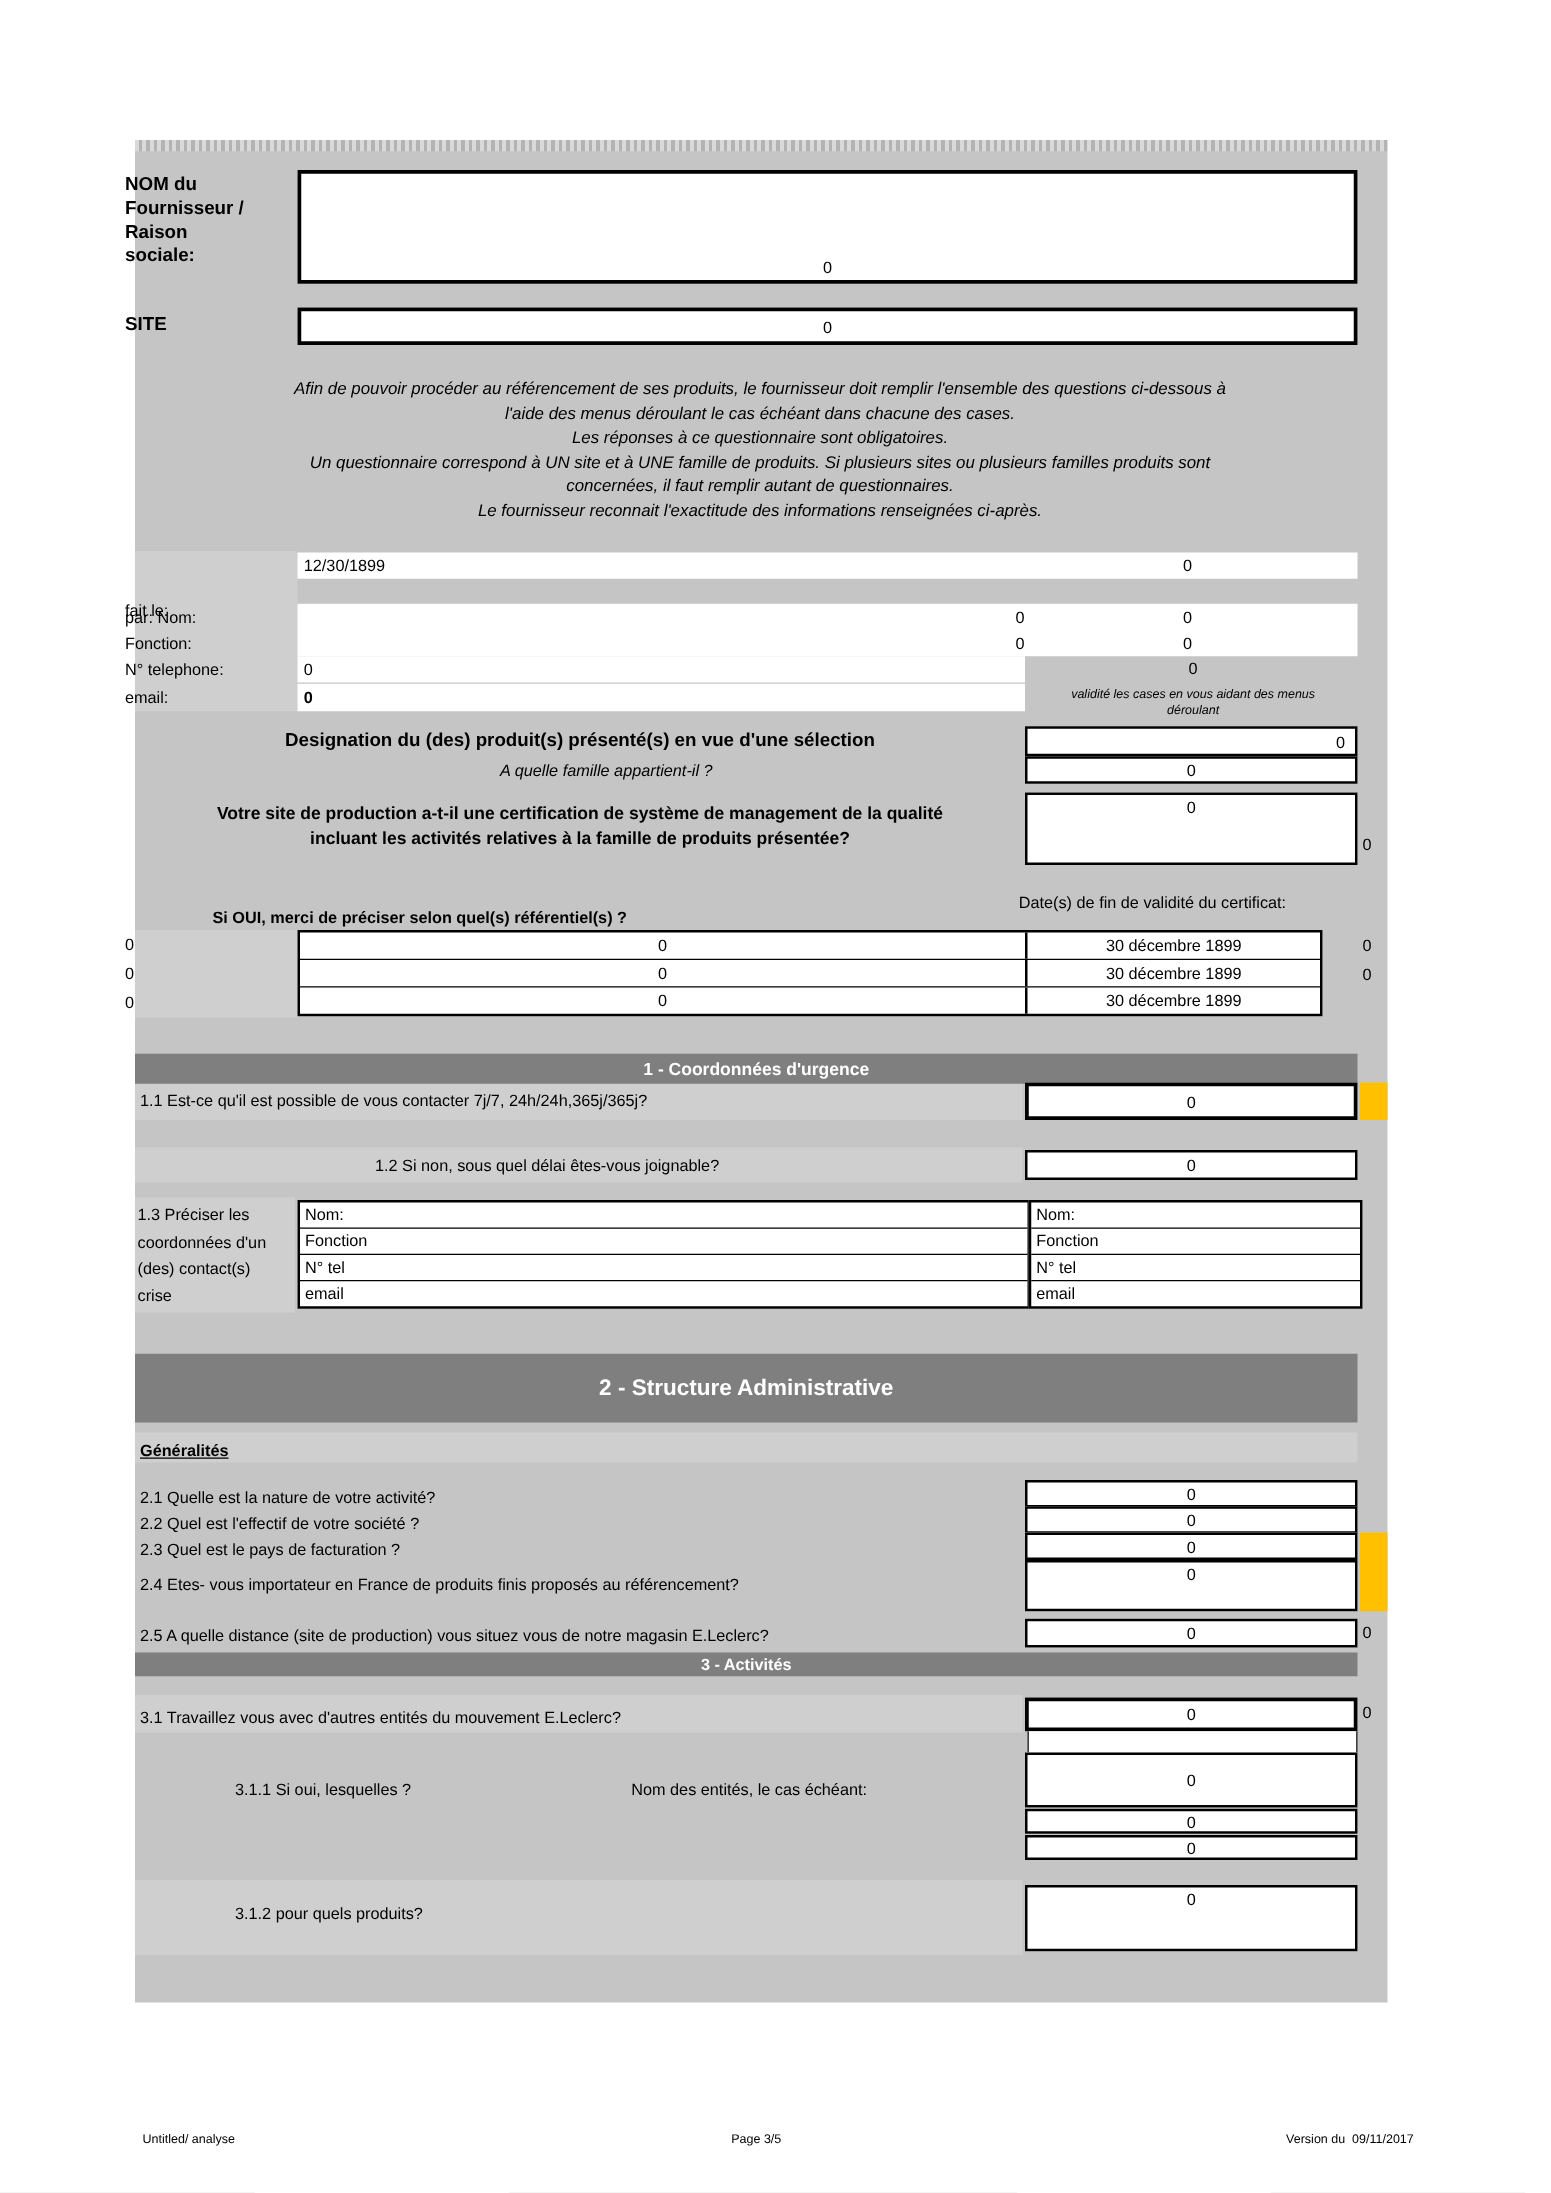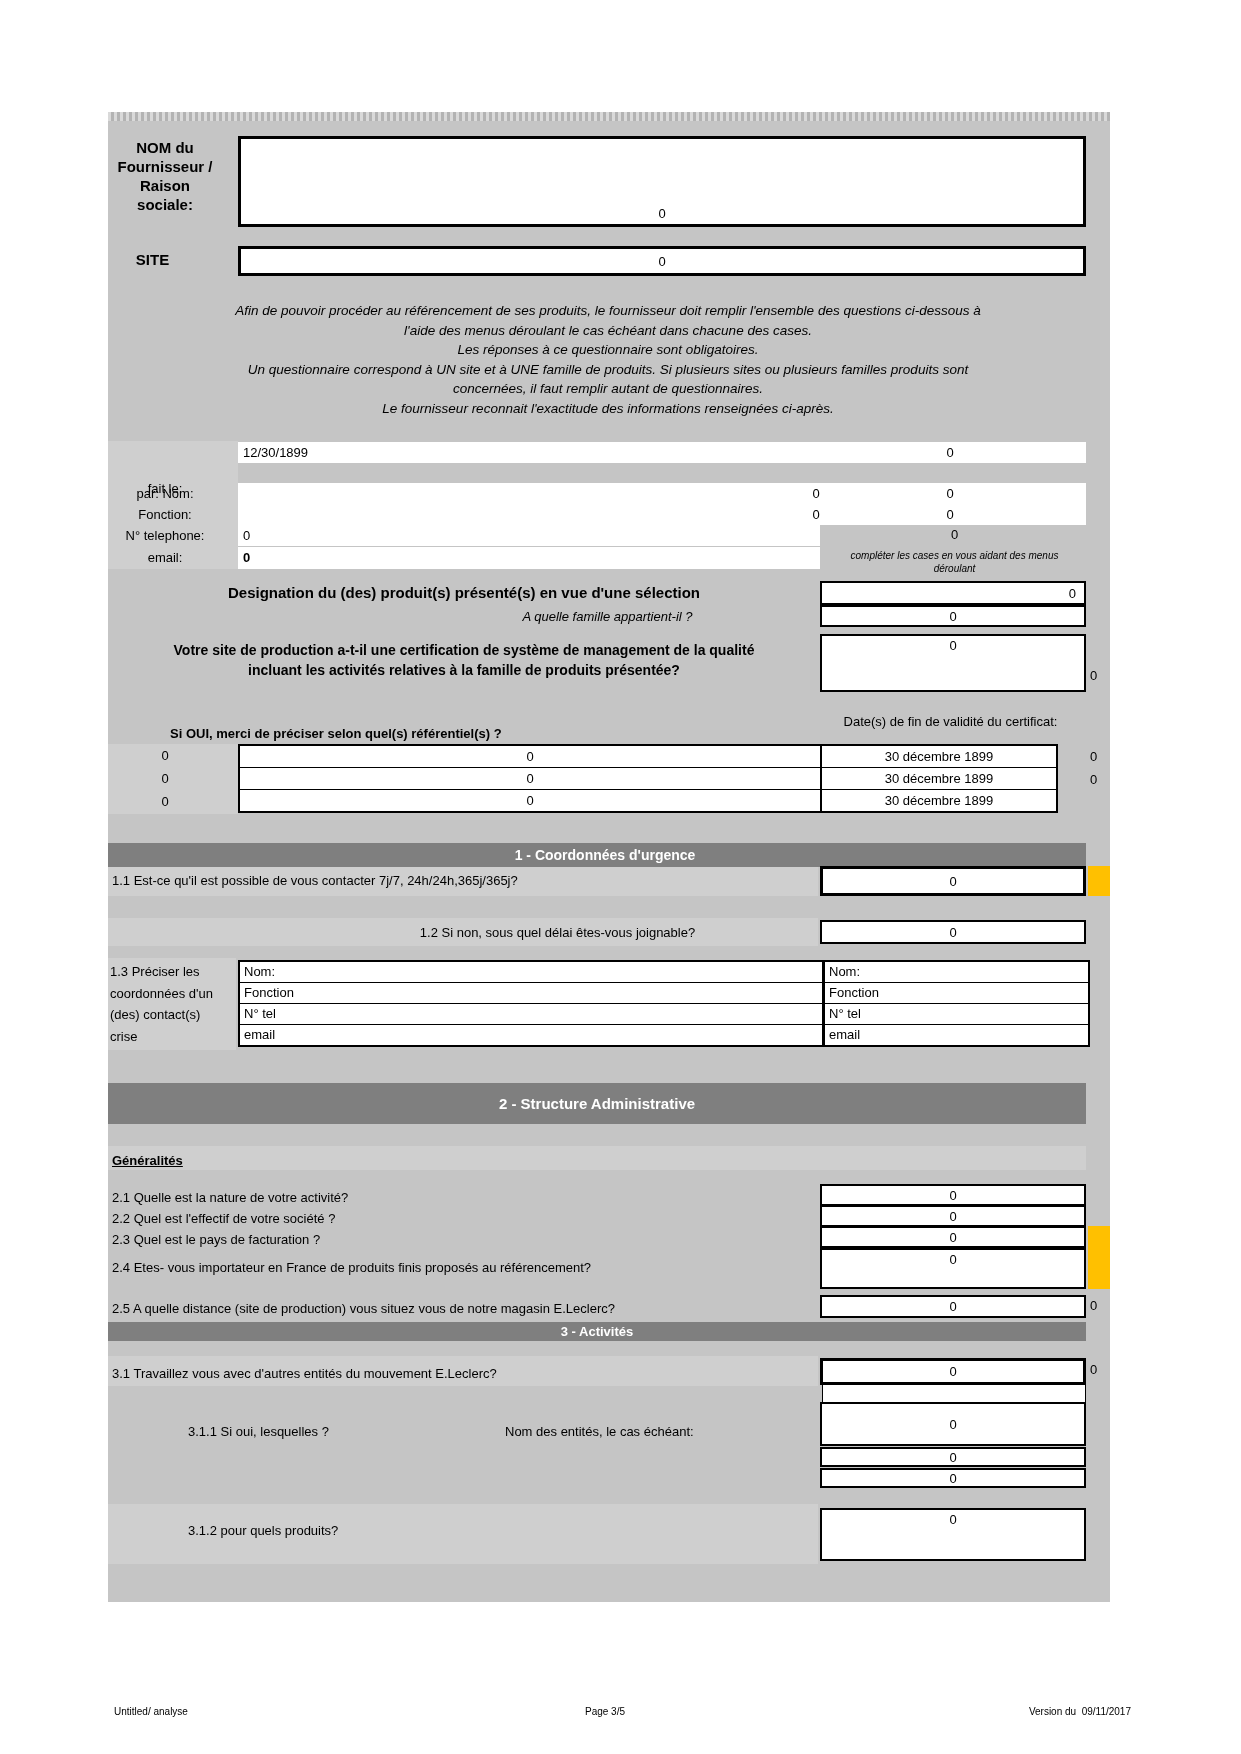--- a/index.html
+++ b/index.html
@@ -2,21 +2,21 @@
 <html><head>
 <meta charset="utf-8">
 <style>
   html,body{margin:0;padding:0;background:#fff;}
   #page{position:relative;width:1241px;height:1754px;background:#fff;
         font-family:"Liberation Sans",sans-serif;color:#000;overflow:hidden;}
   .abs{position:absolute;}
   .gray{background:#c5c5c5;}
   .shade{background:#cfcfcf;}
   .lbl{font-size:13px;line-height:20px;}
-  .r{text-align:center;}
+  .r{text-align:left;}
   .b{font-weight:bold;}
   .cell{background:#fff;font-size:13px;line-height:21px;}
   .box{background:#fff;border:2px solid #000;display:flex;align-items:center;justify-content:center;
        font-size:13px;box-sizing:border-box;}
   .box3{border-width:3px;}
   .box-top{align-items:flex-start;padding-top:2px;}
   .box-right{justify-content:flex-end;padding-right:8px;}
   .box-bottom{align-items:flex-end;padding-bottom:3px;}
   .band{background:#7f7f7f;color:#fff;font-weight:bold;display:flex;align-items:center;
         justify-content:center;box-sizing:border-box;}
@@ -86,21 +86,21 @@
   <div class="abs lbl r" style="left:100px;top:526px;width:130px;">N° telephone:</div>
   <div class="abs cell" style="left:238px;top:525px;width:582px;height:21px;">
     <span class="abs" style="left:5px;top:0;">0</span>
   </div>
   <div class="abs lbl" style="left:823px;top:525px;width:263px;text-align:center;">0</div>
 
   <div class="abs lbl r" style="left:100px;top:548px;width:130px;">email:</div>
   <div class="abs cell" style="left:238px;top:547px;width:582px;height:22px;">
     <span class="abs b" style="left:5px;top:0;">0</span>
   </div>
-  <div class="abs note pre" style="left:823px;top:549px;width:263px;height:32px;">compléter les cases en vous aidant des menus
+  <div class="abs note pre" style="left:823px;top:549px;width:263px;height:32px;">validité les cases en vous aidant des menus
 déroulant</div>
 
   <div class="abs b" style="left:108px;top:584px;width:712px;font-size:15px;text-align:center;">Designation du (des) produit(s) présenté(s) en vue d'une sélection</div>
   <div class="abs box box-right" style="left:820px;top:581px;width:266px;height:24px;">
     <span>0</span>
   </div>
 
   <div class="abs lbl r" style="left:400px;top:607px;width:415px;font-style:italic;">A quelle famille appartient-il ?</div>
   <div class="abs box" style="left:820px;top:605px;width:266px;height:22px;">
     <span>0</span>
@@ -160,21 +160,21 @@
     <div class="lbl" style="height:20px;line-height:20px;padding-left:4px;border-top:1px solid #000;">N° tel</div>
     <div class="lbl" style="height:20px;line-height:20px;padding-left:4px;border-top:1px solid #000;">email</div>
   </div>
   <div class="abs" style="left:823px;top:960px;width:263px;border:2px solid #000;background:#fff;">
     <div class="lbl" style="height:20px;line-height:20px;padding-left:4px;">Nom:</div>
     <div class="lbl" style="height:20px;line-height:20px;padding-left:4px;border-top:1px solid #000;">Fonction</div>
     <div class="lbl" style="height:20px;line-height:20px;padding-left:4px;border-top:1px solid #000;">N° tel</div>
     <div class="lbl" style="height:20px;line-height:20px;padding-left:4px;border-top:1px solid #000;">email</div>
   </div>
 
-  <div class="abs band" style="left:108px;top:1083px;width:978px;height:41px;font-size:15px;">2 - Structure Administrative</div>
+  <div class="abs band" style="left:108px;top:1083px;width:978px;height:55px;font-size:18px;">2 - Structure Administrative</div>
   <div class="abs lbl b u" style="left:112px;top:1151px;width:200px;">Généralités</div>
 
   <div class="abs lbl" style="left:112px;top:1188px;width:700px;">2.1 Quelle est la nature de votre activité?</div>
   <div class="abs box" style="left:820px;top:1184px;width:266px;height:22px;">
     <span>0</span>
   </div>
 
   <div class="abs lbl" style="left:112px;top:1209px;width:700px;">2.2 Quel est l'effectif de votre société ?</div>
   <div class="abs box" style="left:820px;top:1205px;width:266px;height:22px;">
     <span>0</span>

